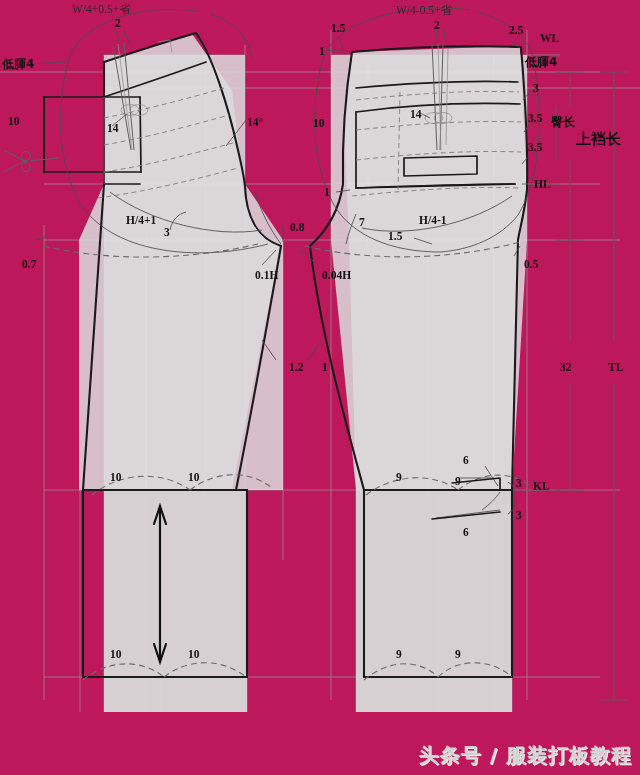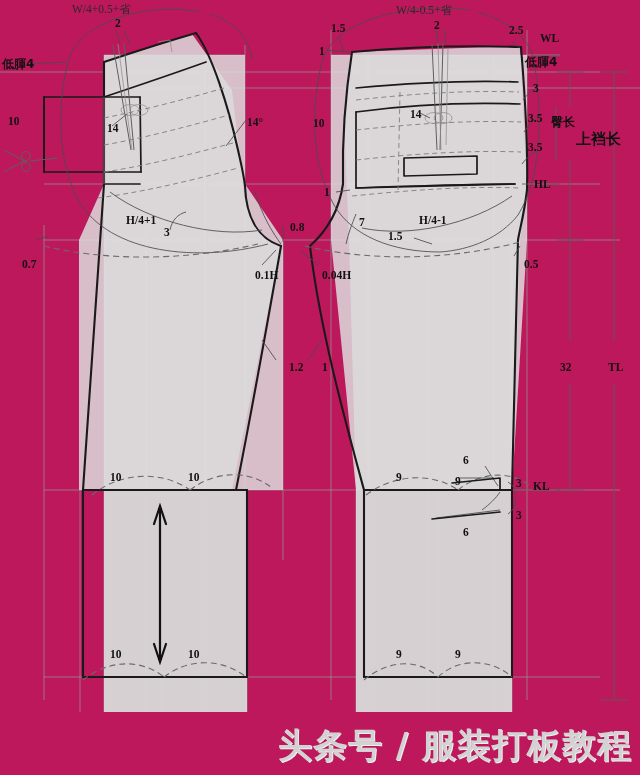--- a/index.html
+++ b/index.html
@@ -62,21 +62,21 @@
     fill: #111111;
   }
   text.lbl-lt { font-weight: 400; fill: #2a2a2a; }
 
   
   #watermark {
     position: absolute;
     right: 8px;
     bottom: 6px;
     font-family: "DejaVu Sans", "Liberation Sans", sans-serif;
-    font-size: 34px;
+    font-size: 20px;
     font-weight: 700;
     color: #d2d2d2;
     letter-spacing: 1px;
     white-space: nowrap;
     user-select: none;
     text-shadow: 1px 1px 0 #efefef;
   }
 </style>
 </head>
 <body>

